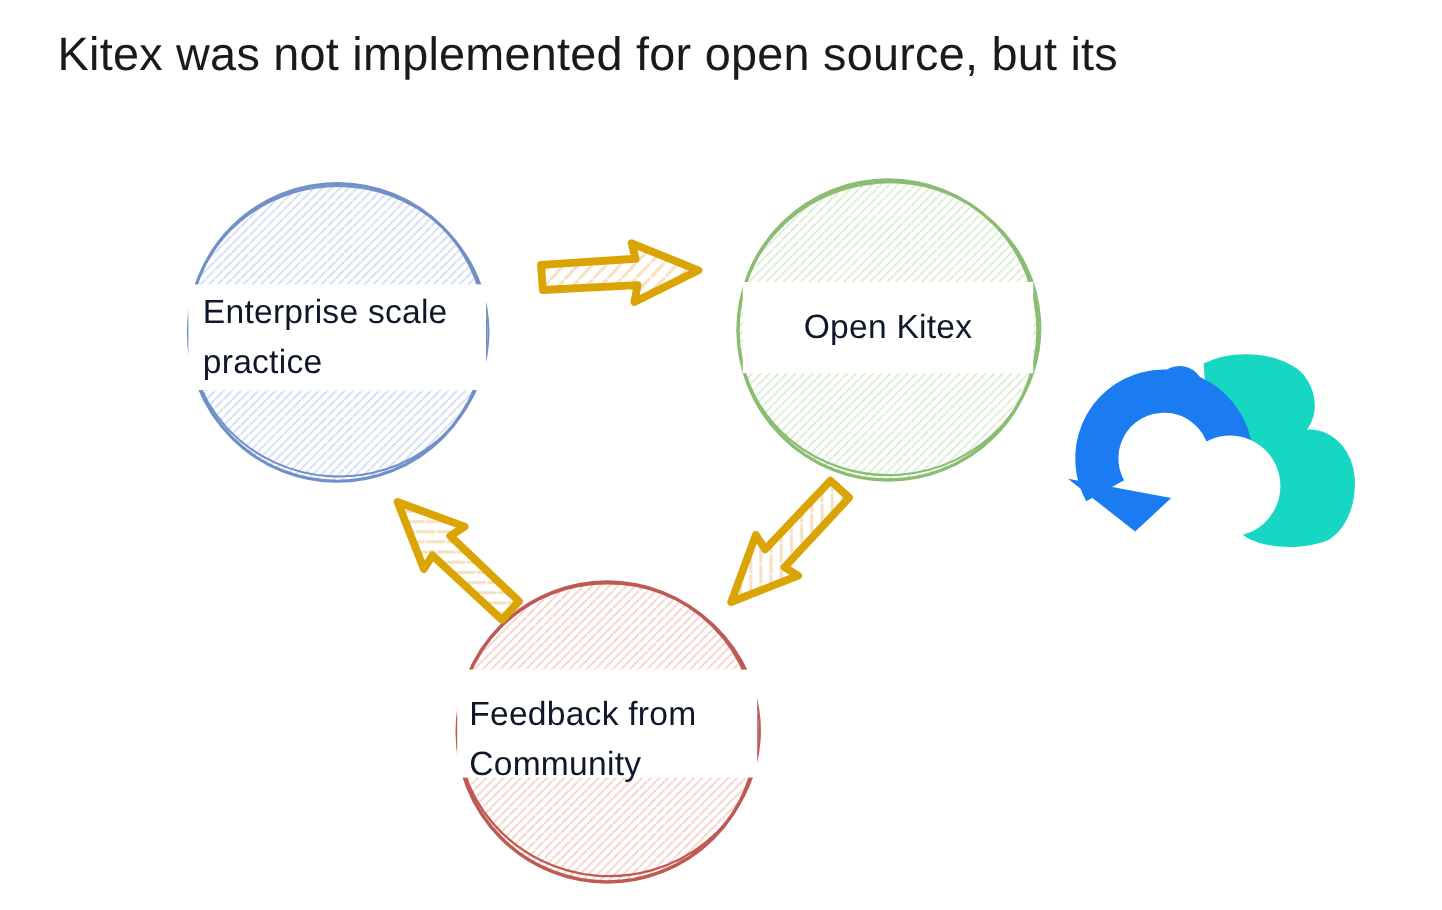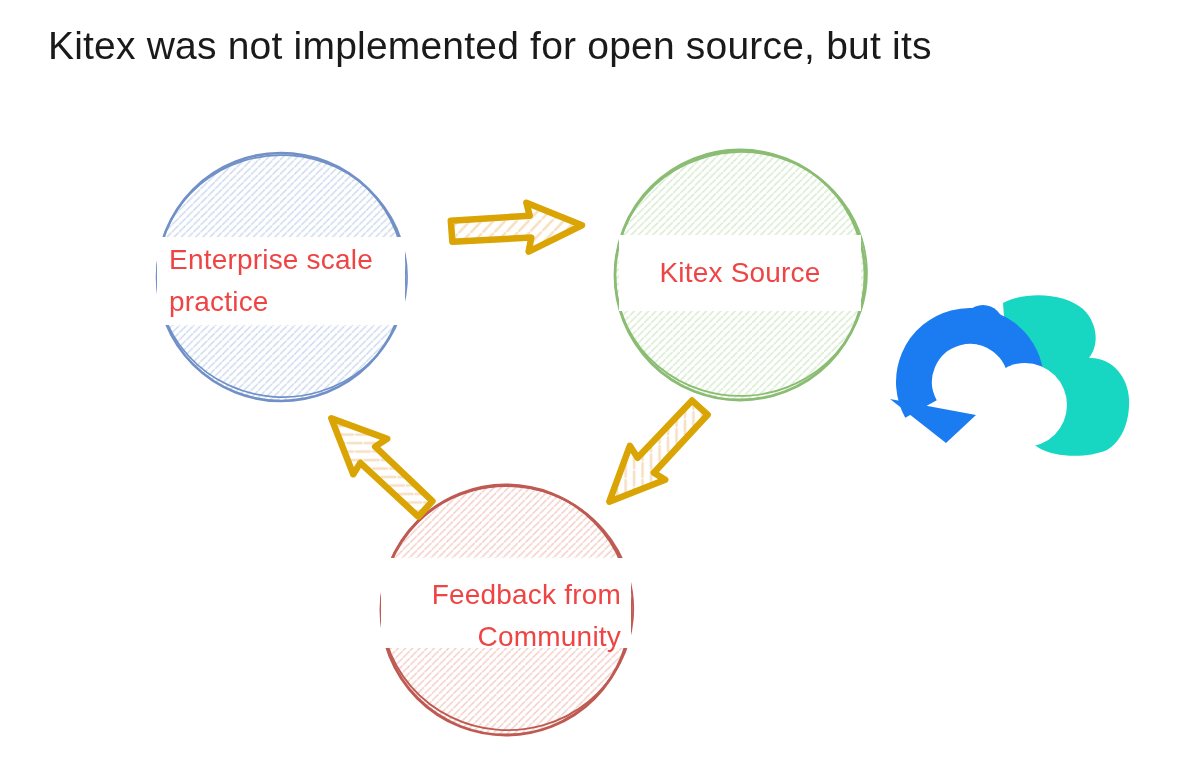--- a/index.html
+++ b/index.html
@@ -29,34 +29,34 @@
   .node svg{position:absolute;left:0;top:0;}
   .band{
     position:absolute;
     background:#ffffff;
     display:flex;
     align-items:center;
   }
   .band .label{
     font-size:28px;
     line-height:42px;
-    color:#ef4444;
+    color:#0f172a;
     letter-spacing:0.2px;
   }
   .node-blue{left:150px;top:146px;width:262px;height:262px;}
   .node-blue .band{left:7px;right:7px;top:91px;height:88px;}
   .node-blue .label{text-align:left;padding-left:12px;width:230px;}
 
   .node-green{left:608px;top:143px;width:264px;height:264px;}
   .node-green .band{left:11px;right:11px;top:92px;height:76px;justify-content:center;}
   .node-green .label{text-align:center;}
 
   .node-red{left:374px;top:478px;width:264px;height:264px;}
   .node-red .band{left:7px;right:7px;top:80px;height:90px;justify-content:center;}
-  .node-red .label{text-align:right;width:230px;margin-top:25px;}
+  .node-red .label{text-align:left;width:230px;margin-top:25px;}
 
   .arrow{position:absolute;width:140px;height:62px;}
   .arrow-top{left:446px;top:196px;transform:rotate(-1.5deg);}
   .arrow-os-fb{left:586px;top:424px;transform:rotate(135deg);}
   .arrow-fb-ep{left:308px;top:434px;transform:rotate(-135deg);}
 
   .logo{position:absolute;left:888px;top:293px;width:248px;height:170px;}
 </style>
 </head>
 <body>
@@ -88,21 +88,21 @@
       <defs>
         <pattern id="hatch-green" width="7.2" height="7.2" patternUnits="userSpaceOnUse">
           <path d="M0,7.2 L7.2,0" fill="none" stroke-width="1.5" stroke="#d9ecd0"></path>
         </pattern>
       </defs>
       <circle cx="132" cy="132" r="125" fill="url(#hatch-green)"></circle>
       <circle cx="132" cy="132" r="125" fill="none" stroke-width="2.8" stroke="#8abc72"></circle>
       <ellipse cx="133" cy="131" rx="126" ry="122" fill="none" stroke-width="1.8" transform="rotate(-4 132 132)" stroke="#8abc72"></ellipse>
     </svg>
     <div class="band">
-      <span class="label">Kitex Source</span>
+      <span class="label">Open Kitex</span>
     </div>
   </div>
 
   <div class="node node-red">
     <svg width="264" height="264" viewBox="0 0 264 264">
       <defs>
         <pattern id="hatch-red" width="7.2" height="7.2" patternUnits="userSpaceOnUse">
           <path d="M0,7.2 L7.2,0" fill="none" stroke-width="1.5" stroke="#f3d0ca"></path>
         </pattern>
       </defs>

